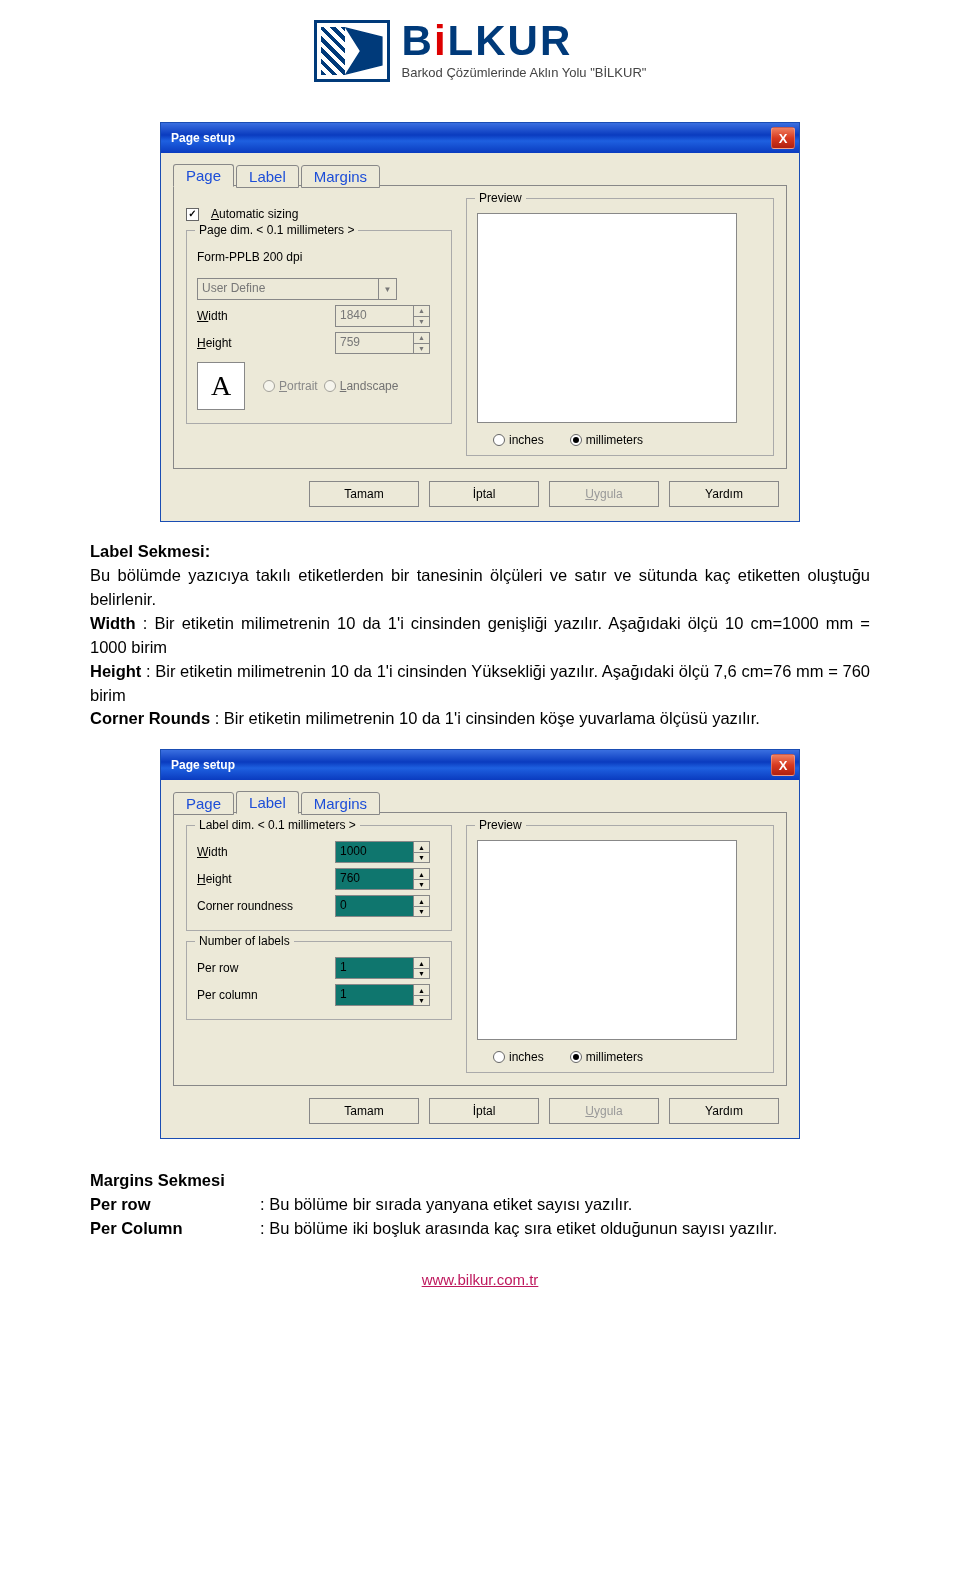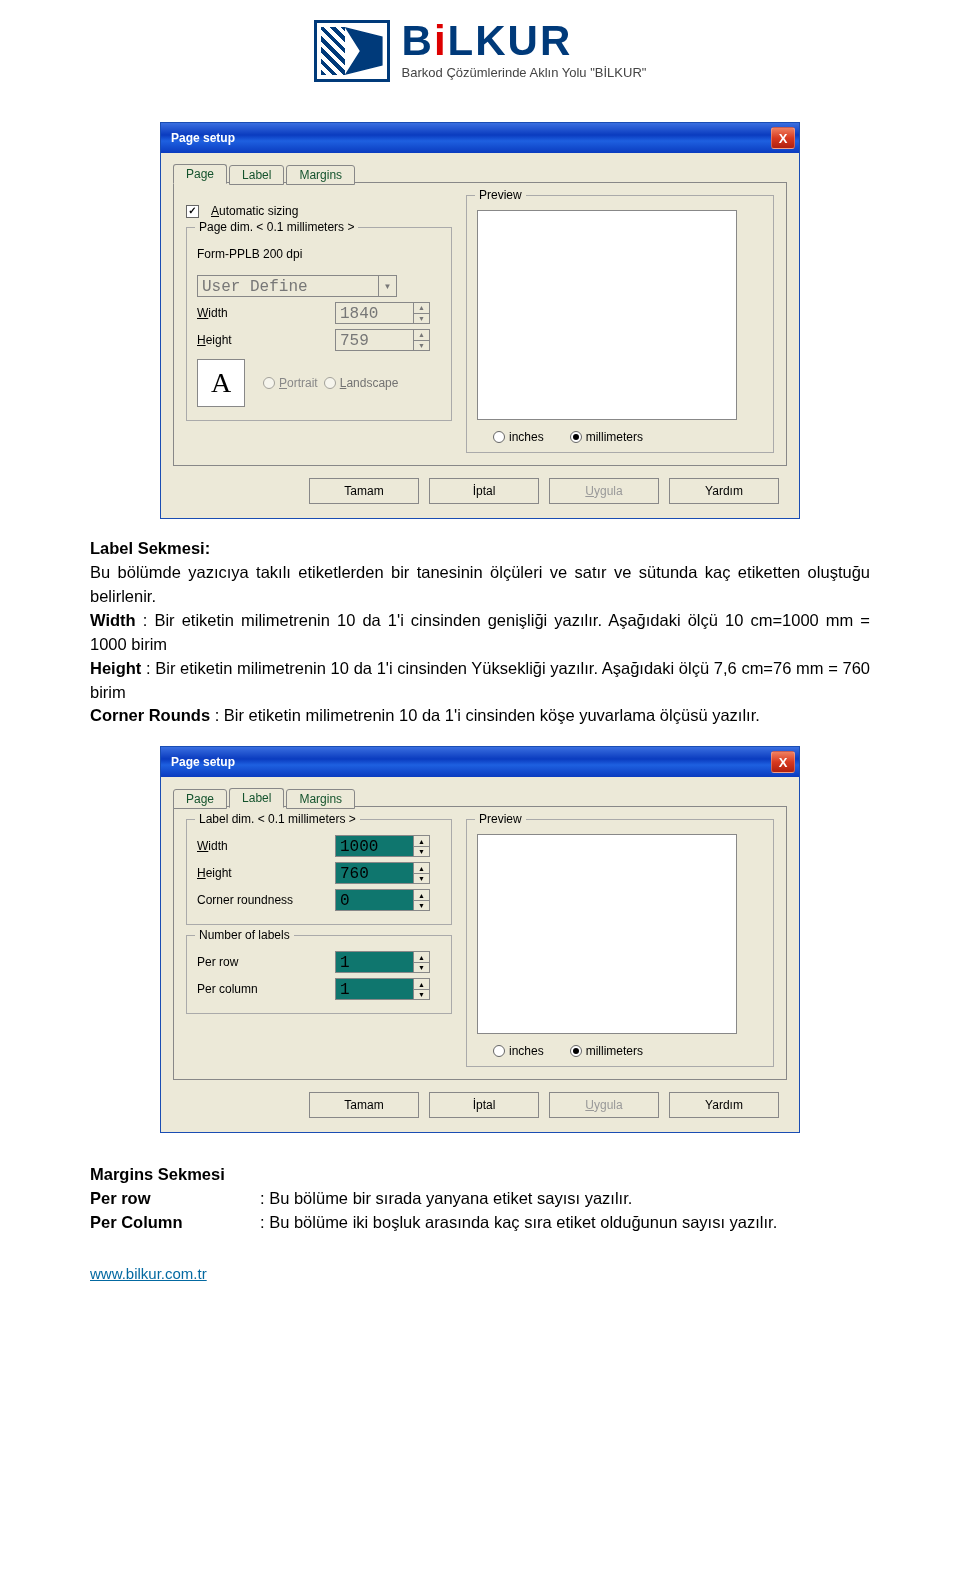--- a/index.html
+++ b/index.html
@@ -96,24 +96,24 @@
     position: relative;
     z-index: 2;
   }
   .tab {
     border: 1px solid #888;
     border-bottom: none;
     padding: 2px 12px;
     background: #ece9d8;
     border-top-left-radius: 3px;
     border-top-right-radius: 3px;
-    font-size: 12px;
+    font-size: 15px;
     position: relative;
     top: 1px;
-    color: #14532d;
+    color: #1d4ed8;
   }
   .tab.inactive { background: #ece9d8; border-bottom: 1px solid #888; top: 2px; }
   .tab.active { background: #ece9d8; border-bottom: 1px solid #ece9d8; }
   .tab-panel {
     border: 1px solid #888;
     padding: 12px;
     background: #ece9d8;
     position: relative;
     z-index: 1;
   }
@@ -147,21 +147,21 @@
     display: inline-flex; align-items: center; justify-content: center;
     margin-right: 4px; font-size: 10px; line-height: 1;
   }
   .checkbox.checked::after { content: "✓"; color: #000; font-weight: bold; }
   .input-box {
     display: flex; align-items: stretch; width: 95px; height: 22px;
     border: 1px solid #888; background: #0f766e;
   }
   .input-box.wide { width: 200px; }
   .input-box.disabled { background: #ece9d8; color: #777; }
-  .input-text { flex: 1; padding: 2px 4px; font-size: 16px; font-family: Liberation Mono, monospace; }
+  .input-text { flex: 1; padding: 2px 4px; font-size: 12px; }
   .spinbtns {
     width: 16px; display: flex; flex-direction: column; border-left: 1px solid #888;
   }
   .spin-up,.spin-dn {
     flex: 1; display: flex; align-items: center; justify-content: center;
     background: #ece9d8; font-size: 7px; border-bottom: 1px solid #888;
   }
   .spin-dn { border-bottom: none; }
   .dropdown .dd-btn {
     width: 18px; border-left: 1px solid #888; background: #ece9d8;
@@ -197,21 +197,21 @@
     display: flex; align-items: center; justify-content: center;
     font-size: 12px;
   }
   .btn.disabled { color: #999; }
 
   .doc-text { font-family: Verdana, Arial, sans-serif; font-size: 16.5px; line-height: 1.45; text-align: justify; }
   .doc-text b { font-weight: bold; }
   .doc-text .row { display: flex; }
   .doc-text .lab { flex: 0 0 170px; font-weight: bold; }
   .doc-text .col { flex: 1; }
-  .footer-link { text-align: left; color: #0369a1; text-decoration: underline; margin-top: 30px; font-size: 15px; }
+  .footer-link { text-align: center; color: #be185d; text-decoration: underline; margin-top: 30px; font-size: 15px; }
   .small-dialog .preview-box { height: 200px; }
 </style>
 </head>
 <body>
 
 <div class="page">
 
   <div class="logo-row">
     <div class="logo-box">
       <div class="logo-mark"></div>

